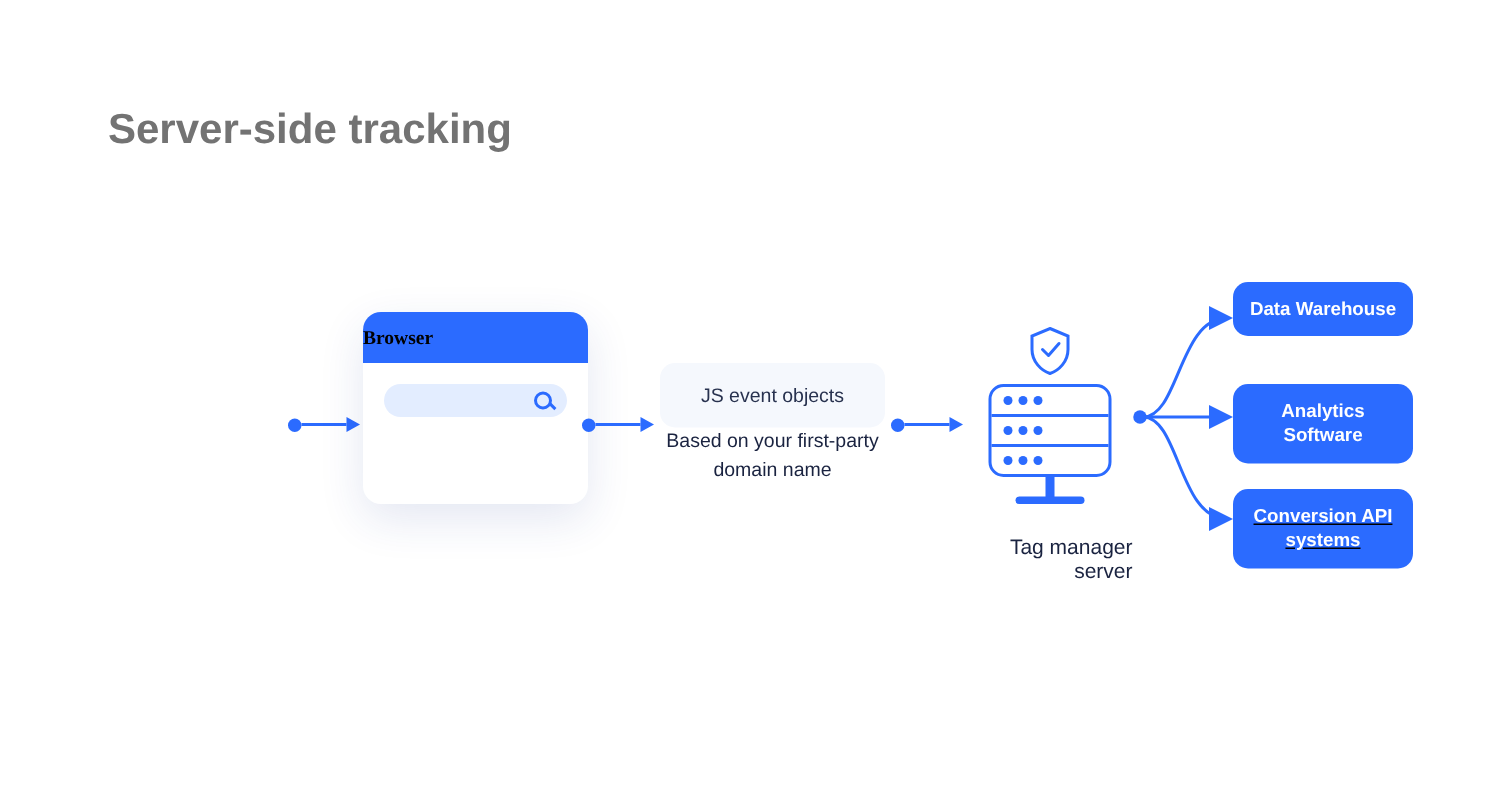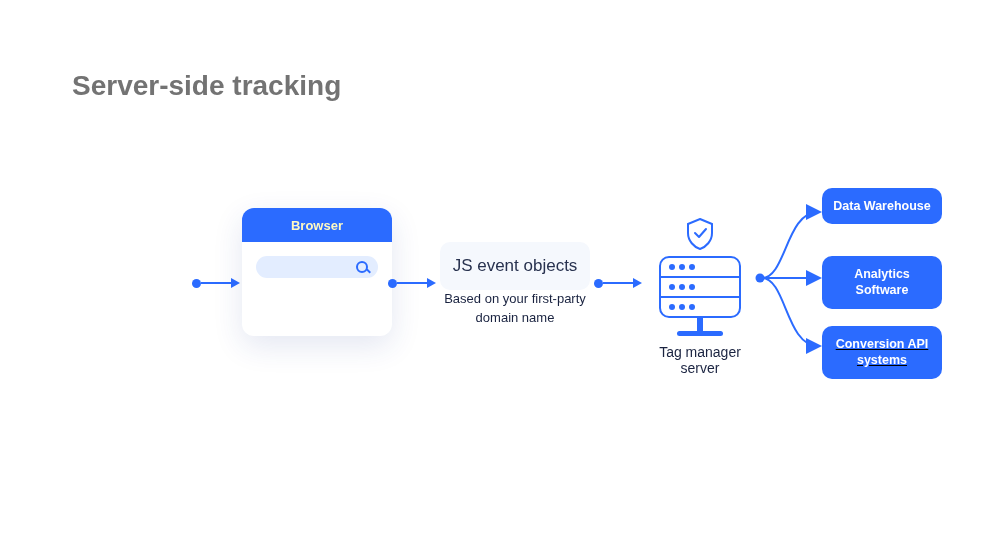--- a/index.html
+++ b/index.html
@@ -64,22 +64,22 @@
   .browser-wrap { position: absolute; left: 242px; top: 18px; }
   .browser-card {
     width: 150px; height: 128px;
     background: #ffffff;
     border-radius: 12px;
     box-shadow: 0 10px 30px rgba(30,60,150,0.12);
     overflow: hidden;
   }
   .browser-titlebar {
     height: 34px; background: #2b6bff;
-    display: flex; align-items: center; justify-content: center;
-    color: #fef9c3; font-weight: 700; font-size: 13px;
+    display: flex; align-items: center; 
+    color: #000000; font-weight: 700; font-size: 13px; font-family: Liberation Serif, serif;
   }
   .browser-body { padding: 14px 14px; }
   .browser-search {
     height: 22px; border-radius: 11px; background: #e3edff;
     position: relative;
   }
   .browser-search::after {
     content: "";
     position: absolute; right: 10px; top: 5px;
     width: 8px; height: 8px; border: 2px solid #2b6bff; border-radius: 50%;
@@ -91,21 +91,21 @@
     transform: rotate(45deg);
   }
 
   
   .jsbox-wrap { position: absolute; left: 430px; top: 52px; width: 170px; }
   .jsbox {
     width: 150px; padding: 14px 10px;
     background: #f5f8fd;
     border-radius: 10px;
     text-align: center;
-    font-size: 17px; color: #28324f; font-weight: 500;
+    font-size: 13px; color: #28324f; font-weight: 500;
     margin: 0 auto;
   }
   .jsbox-sublabel {
     text-align: center; font-size: 13px; color: #1a2340;
     line-height: 1.45;
   }
 
   
   .tagserver { position: absolute; left: 645px; top: 28px; width: 110px; }
   .shield {
@@ -196,21 +196,21 @@
           <span class="server-dot"></span>
         </div>
       <div class="server-row">
           <span class="server-dot"></span>
           <span class="server-dot"></span>
           <span class="server-dot"></span>
         </div>
     </div>
     <div class="server-stand"></div>
     <div class="server-base"></div>
-    <div class="node-label" style="margin-top:8px;">Tag manager server</div>
+    <div class="node-label" style="margin-top:20px;text-align:right;">Tag manager server</div>
   </div>
 
   <svg class="branch-svg">
     <defs>
       <marker id="ah" markerWidth="8" markerHeight="8" refX="6" refY="4" orient="auto">
         <path d="M0 0 L8 4 L0 8 Z" fill="#2b6bff"></path>
       </marker>
     </defs>
     <circle cx="4" cy="88" r="4.5" fill="#2b6bff"></circle>
     <path d="M6 88 C 30 88, 30 22, 62 22" fill="none" stroke="#2b6bff" stroke-width="2" marker-end="url(#ah)"></path>

